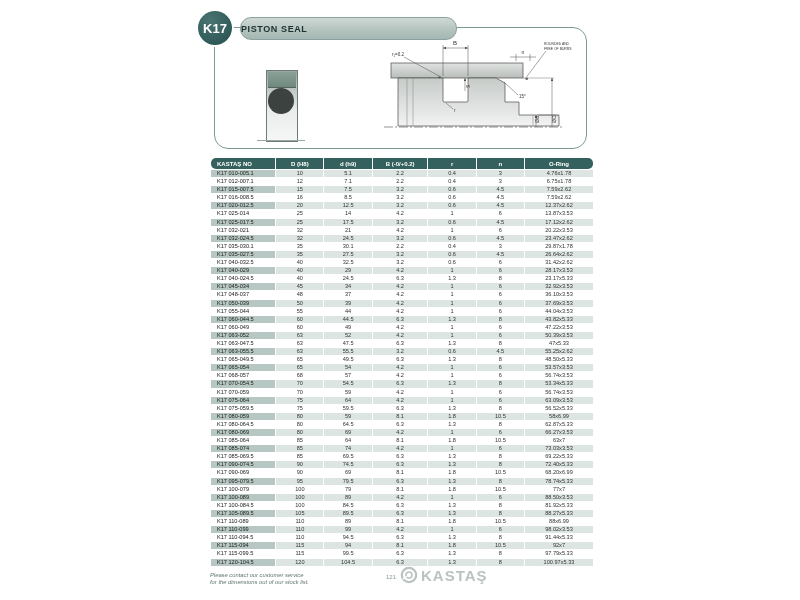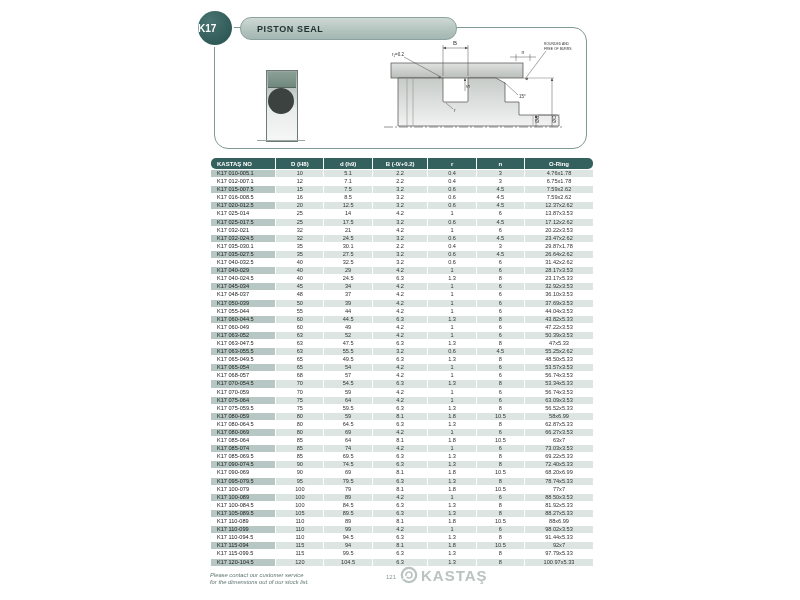--- a/index.html
+++ b/index.html
@@ -2,26 +2,26 @@
 <html><head>
 <meta charset="utf-8">
 <style>
   html,body{margin:0;padding:0;background:#fff;}
   #page{position:relative;width:800px;height:600px;background:#fff;overflow:hidden;
         font-family:"Liberation Sans",sans-serif;}
 
   
   .badge{position:absolute;left:198px;top:11px;width:34px;height:34px;border-radius:50%;
          background:radial-gradient(circle at 35% 30%, #4a7472, #2f5a58 70%);
-         color:#fff;font-weight:bold;font-size:10px;display:flex;align-items:center;justify-content:flex-start;
+         color:#fff;font-weight:bold;font-size:13px;display:flex;align-items:center;justify-content:center;
          z-index:5;box-shadow:0 0 0 2px #fff;}
   .title-pill{position:absolute;left:240px;top:17px;width:215px;height:21px;border-radius:11px;
          background:linear-gradient(180deg,#cfd9d6 0%,#b2c2bd 60%,#a5b7b2 100%);
          border:1px solid #8ba39e;display:flex;align-items:center;z-index:4;}
-  .title-pill span{font-size:9px;font-weight:bold;color:#1d302e;letter-spacing:.6px;padding-left:16px;}
+  .title-pill span{font-size:9px;font-weight:bold;color:#1d302e;letter-spacing:.6px;}
 
   
   .frame{position:absolute;left:214px;top:27px;width:371px;height:120px;border:1px solid #7e9a96;
          border-radius:14px;background:#fff;}
 
   
   .seal{position:absolute;left:266px;top:70px;width:30px;height:70px;
         background:linear-gradient(180deg,#9aa5a1 0%,#e8ecea 55%,#f6f7f6 100%);
         border:1px solid #6d7a76;}
   .seal-cap{position:absolute;left:1px;top:1px;right:1px;height:15px;background:linear-gradient(180deg,#8aa096,#6f887e);

